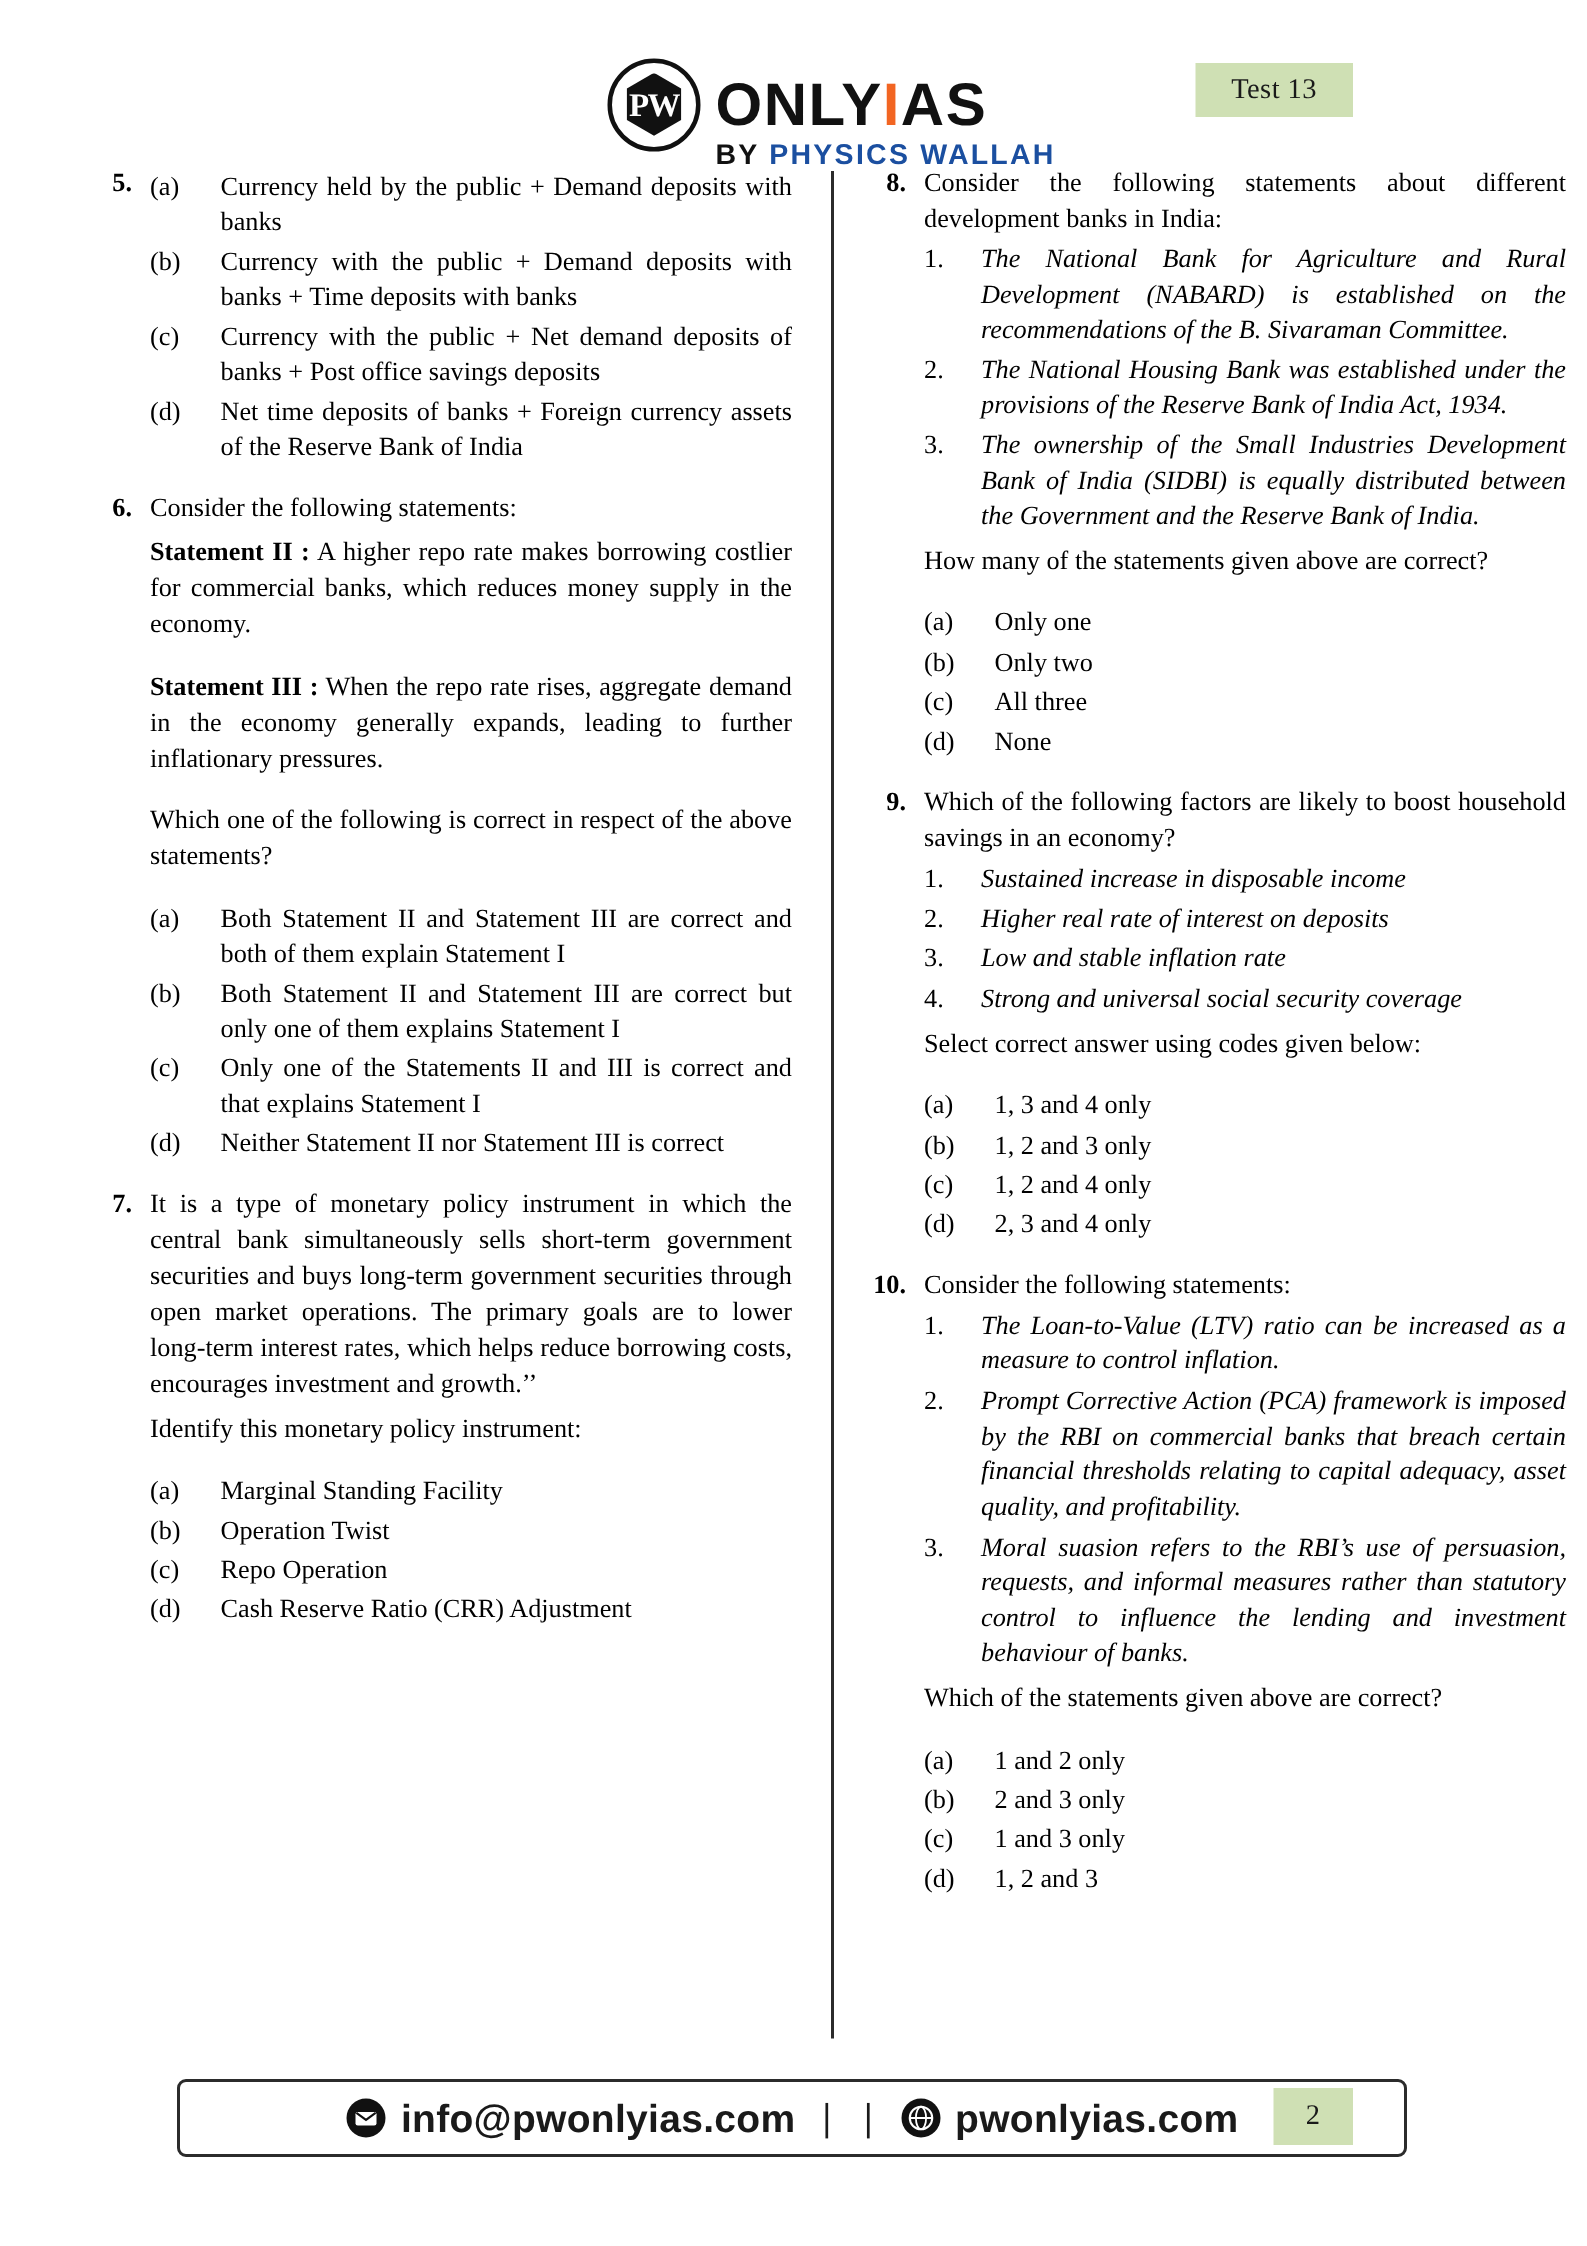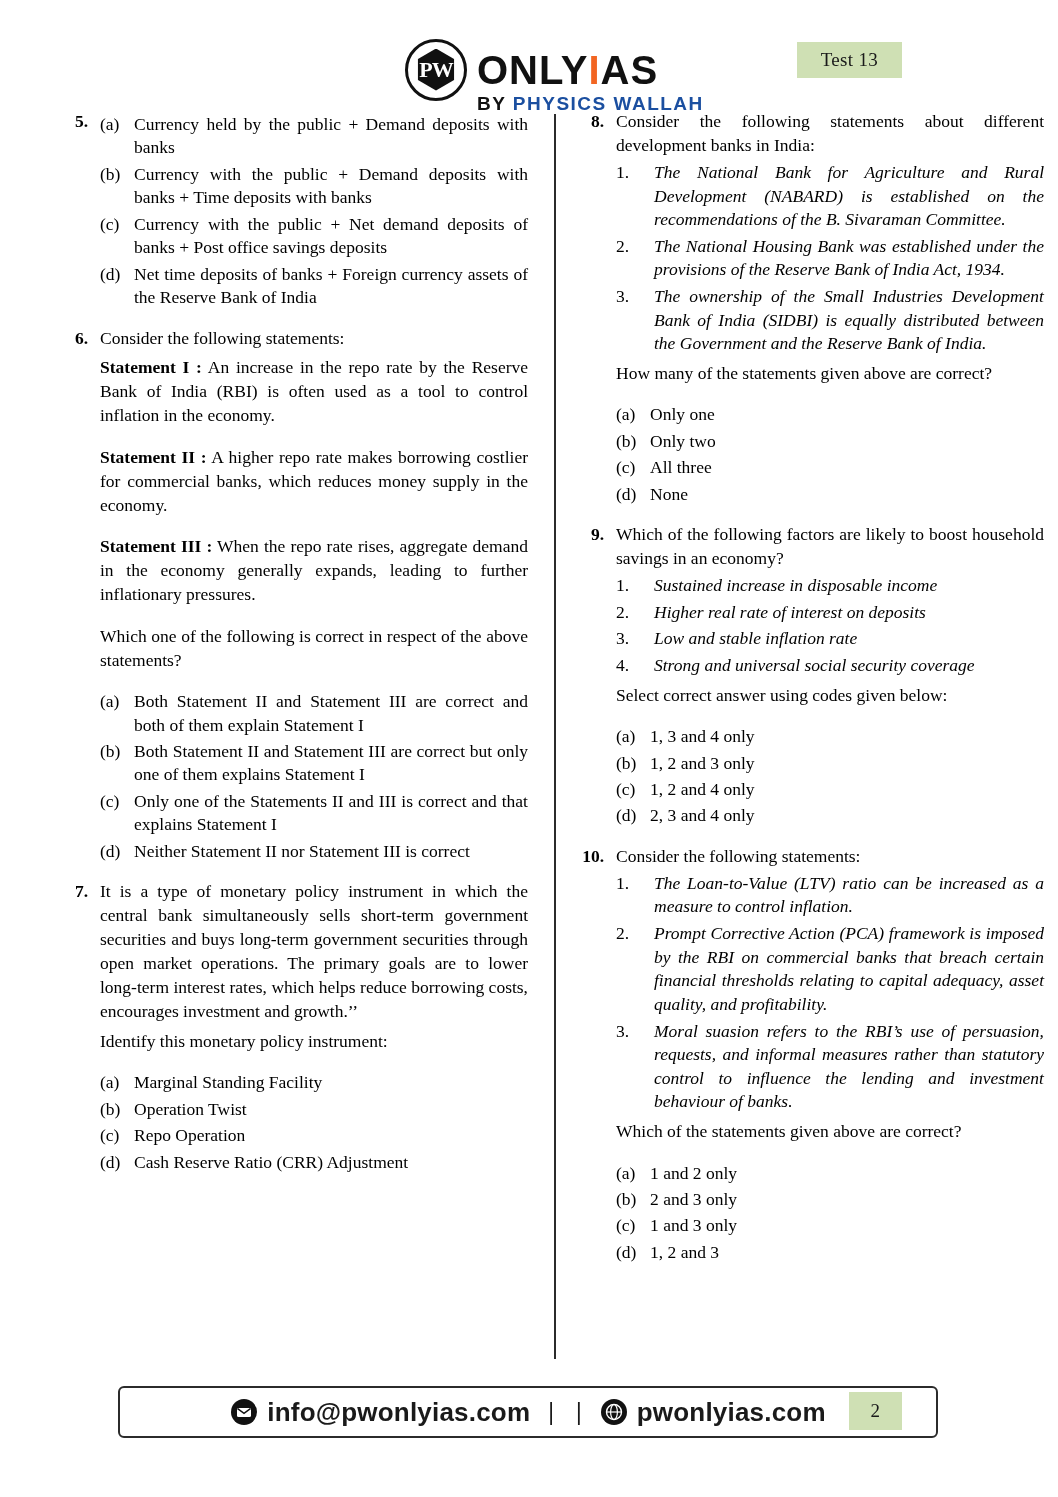--- a/index.html
+++ b/index.html
@@ -144,20 +144,21 @@
   }
   .opt-lbl {
     width: 34px;
     flex: 0 0 34px;
     padding-right: 8px;
   }
   .opt-txt {
     flex: 1;
     text-align: justify;
     text-justify: inter-word;
+    margin-left: 13px;
   }
   .opt-txt.nojust { text-align: left; }
 
   
   .stmts { margin-top: 3px; }
   .stmt {
     display: flex;
     margin-top: 3px;
     font-size: 17.5px;
     line-height: 1.35;
@@ -275,21 +276,20 @@
                 <div class="opt-lbl">(d)</div>
                 <div class="opt-txt">Net time deposits of banks + Foreign currency assets of the Reserve Bank of India</div>
               </div>
             </div>
           </div>
         </div>
         <div class="q">
           <div class="q-num">6.</div>
           <div class="q-body">
             <p class="q-stem nojust">Consider the following statements:</p>
-            <p class="para"><span class="b">Statement I :</span> An increase in the repo rate by the Reserve Bank of India (RBI) is often used as a tool to control inflation in the economy.</p>
             <p class="para"><span class="b">Statement II :</span> A higher repo rate makes borrowing costlier for commercial banks, which reduces money supply in the economy.</p>
             <p class="para"><span class="b">Statement III :</span> When the repo rate rises, aggregate demand in the economy generally expands, leading to further inflationary pressures.</p>
             <p class="para">Which one of the following is correct in respect of the above statements?</p>
             <div class="opts">
               <div class="opt">
                 <div class="opt-lbl">(a)</div>
                 <div class="opt-txt">Both Statement II and Statement III are correct and both of them explain Statement I</div>
               </div>
               <div class="opt">
                 <div class="opt-lbl">(b)</div>

